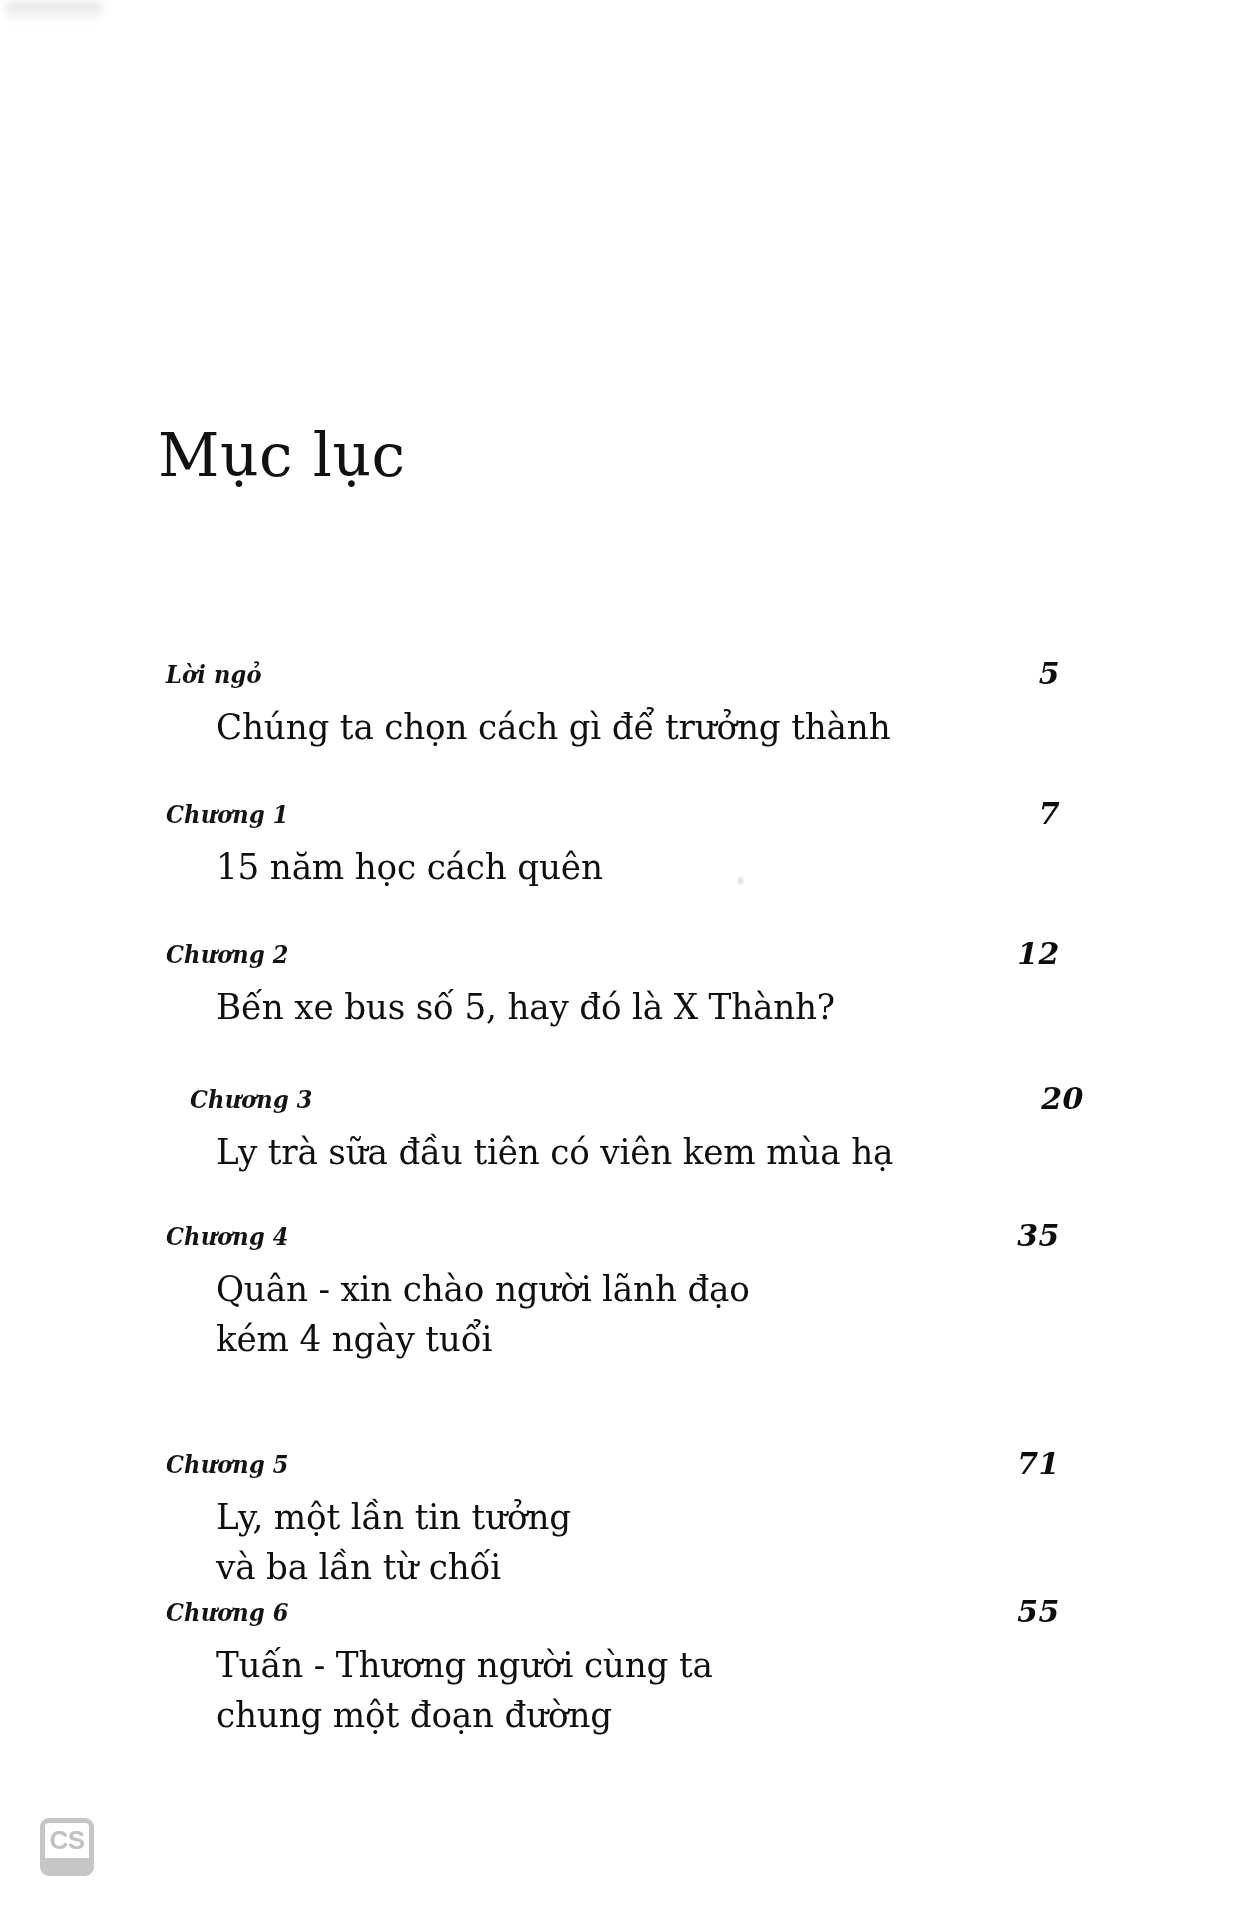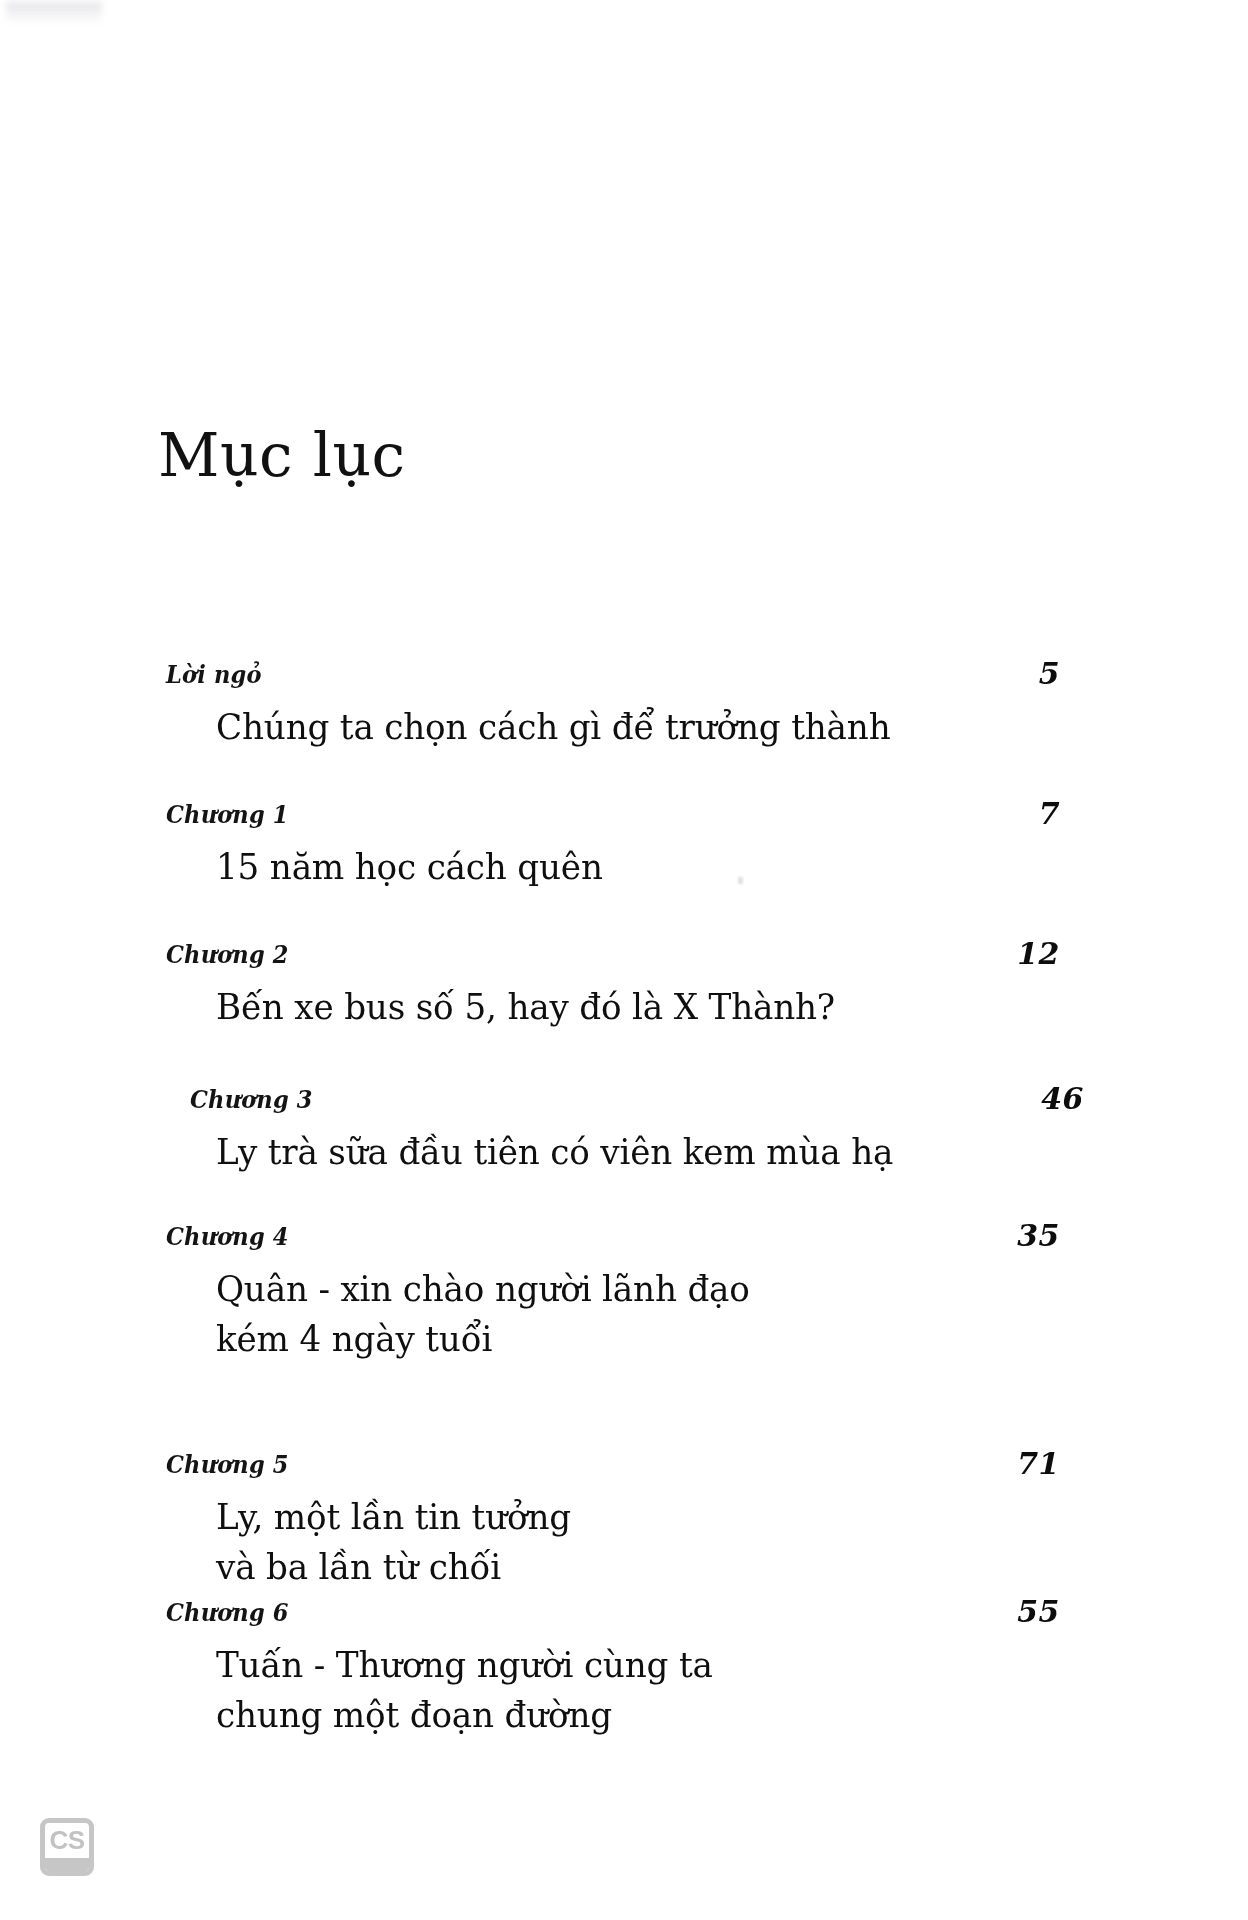--- a/index.html
+++ b/index.html
@@ -194,21 +194,21 @@
           <div class="chapter-label">Chương 2</div>
           <div class="page-number">12</div>
         </div>
         <div class="entry-titles">
           <div class="entry-title-line">Bến xe bus số 5, hay đó là X Thành?</div>
         </div>
       </div>
       <div class="toc-entry" style="top: 1085px; padding-left: 24px;">
         <div class="entry-head">
           <div class="chapter-label">Chương 3</div>
-          <div class="page-number">46</div>
+          <div class="page-number">20</div>
         </div>
         <div class="entry-titles">
           <div class="entry-title-line">Ly trà sữa đầu tiên có viên kem mùa hạ</div>
         </div>
       </div>
       <div class="toc-entry" style="top: 1222px;">
         <div class="entry-head">
           <div class="chapter-label">Chương 4</div>
           <div class="page-number">35</div>
         </div>

